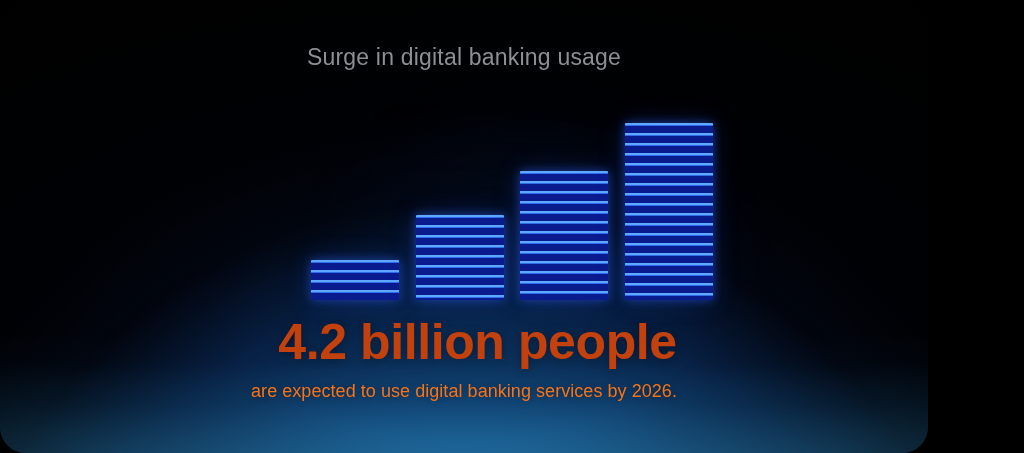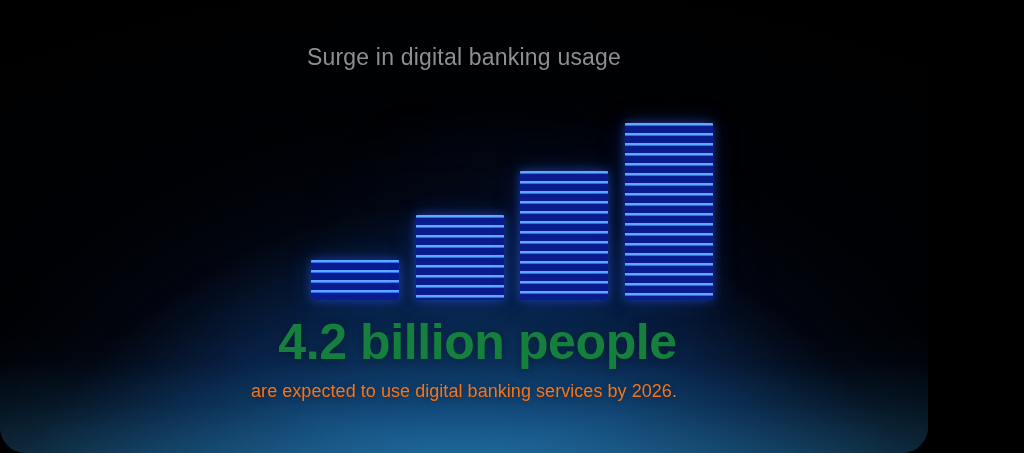--- a/index.html
+++ b/index.html
@@ -148,21 +148,21 @@
   #headline-block {
     position: absolute;
     left: 0;
     top: 316px;
     width: 100%;
     text-align: center;
   }
   #stat-headline {
     font-size: 50px;
     font-weight: 700;
-    color: #15803d;
+    color: #c2410c;
     letter-spacing: -0.4px;
     line-height: 1.05;
     text-shadow: 0 1px 10px rgba(0,0,0,0.35);
     white-space: nowrap;
     margin-left: 27px;
   }
   #stat-subtext {
     margin-top: 12px;
     font-size: 18px;
     font-weight: 400;

